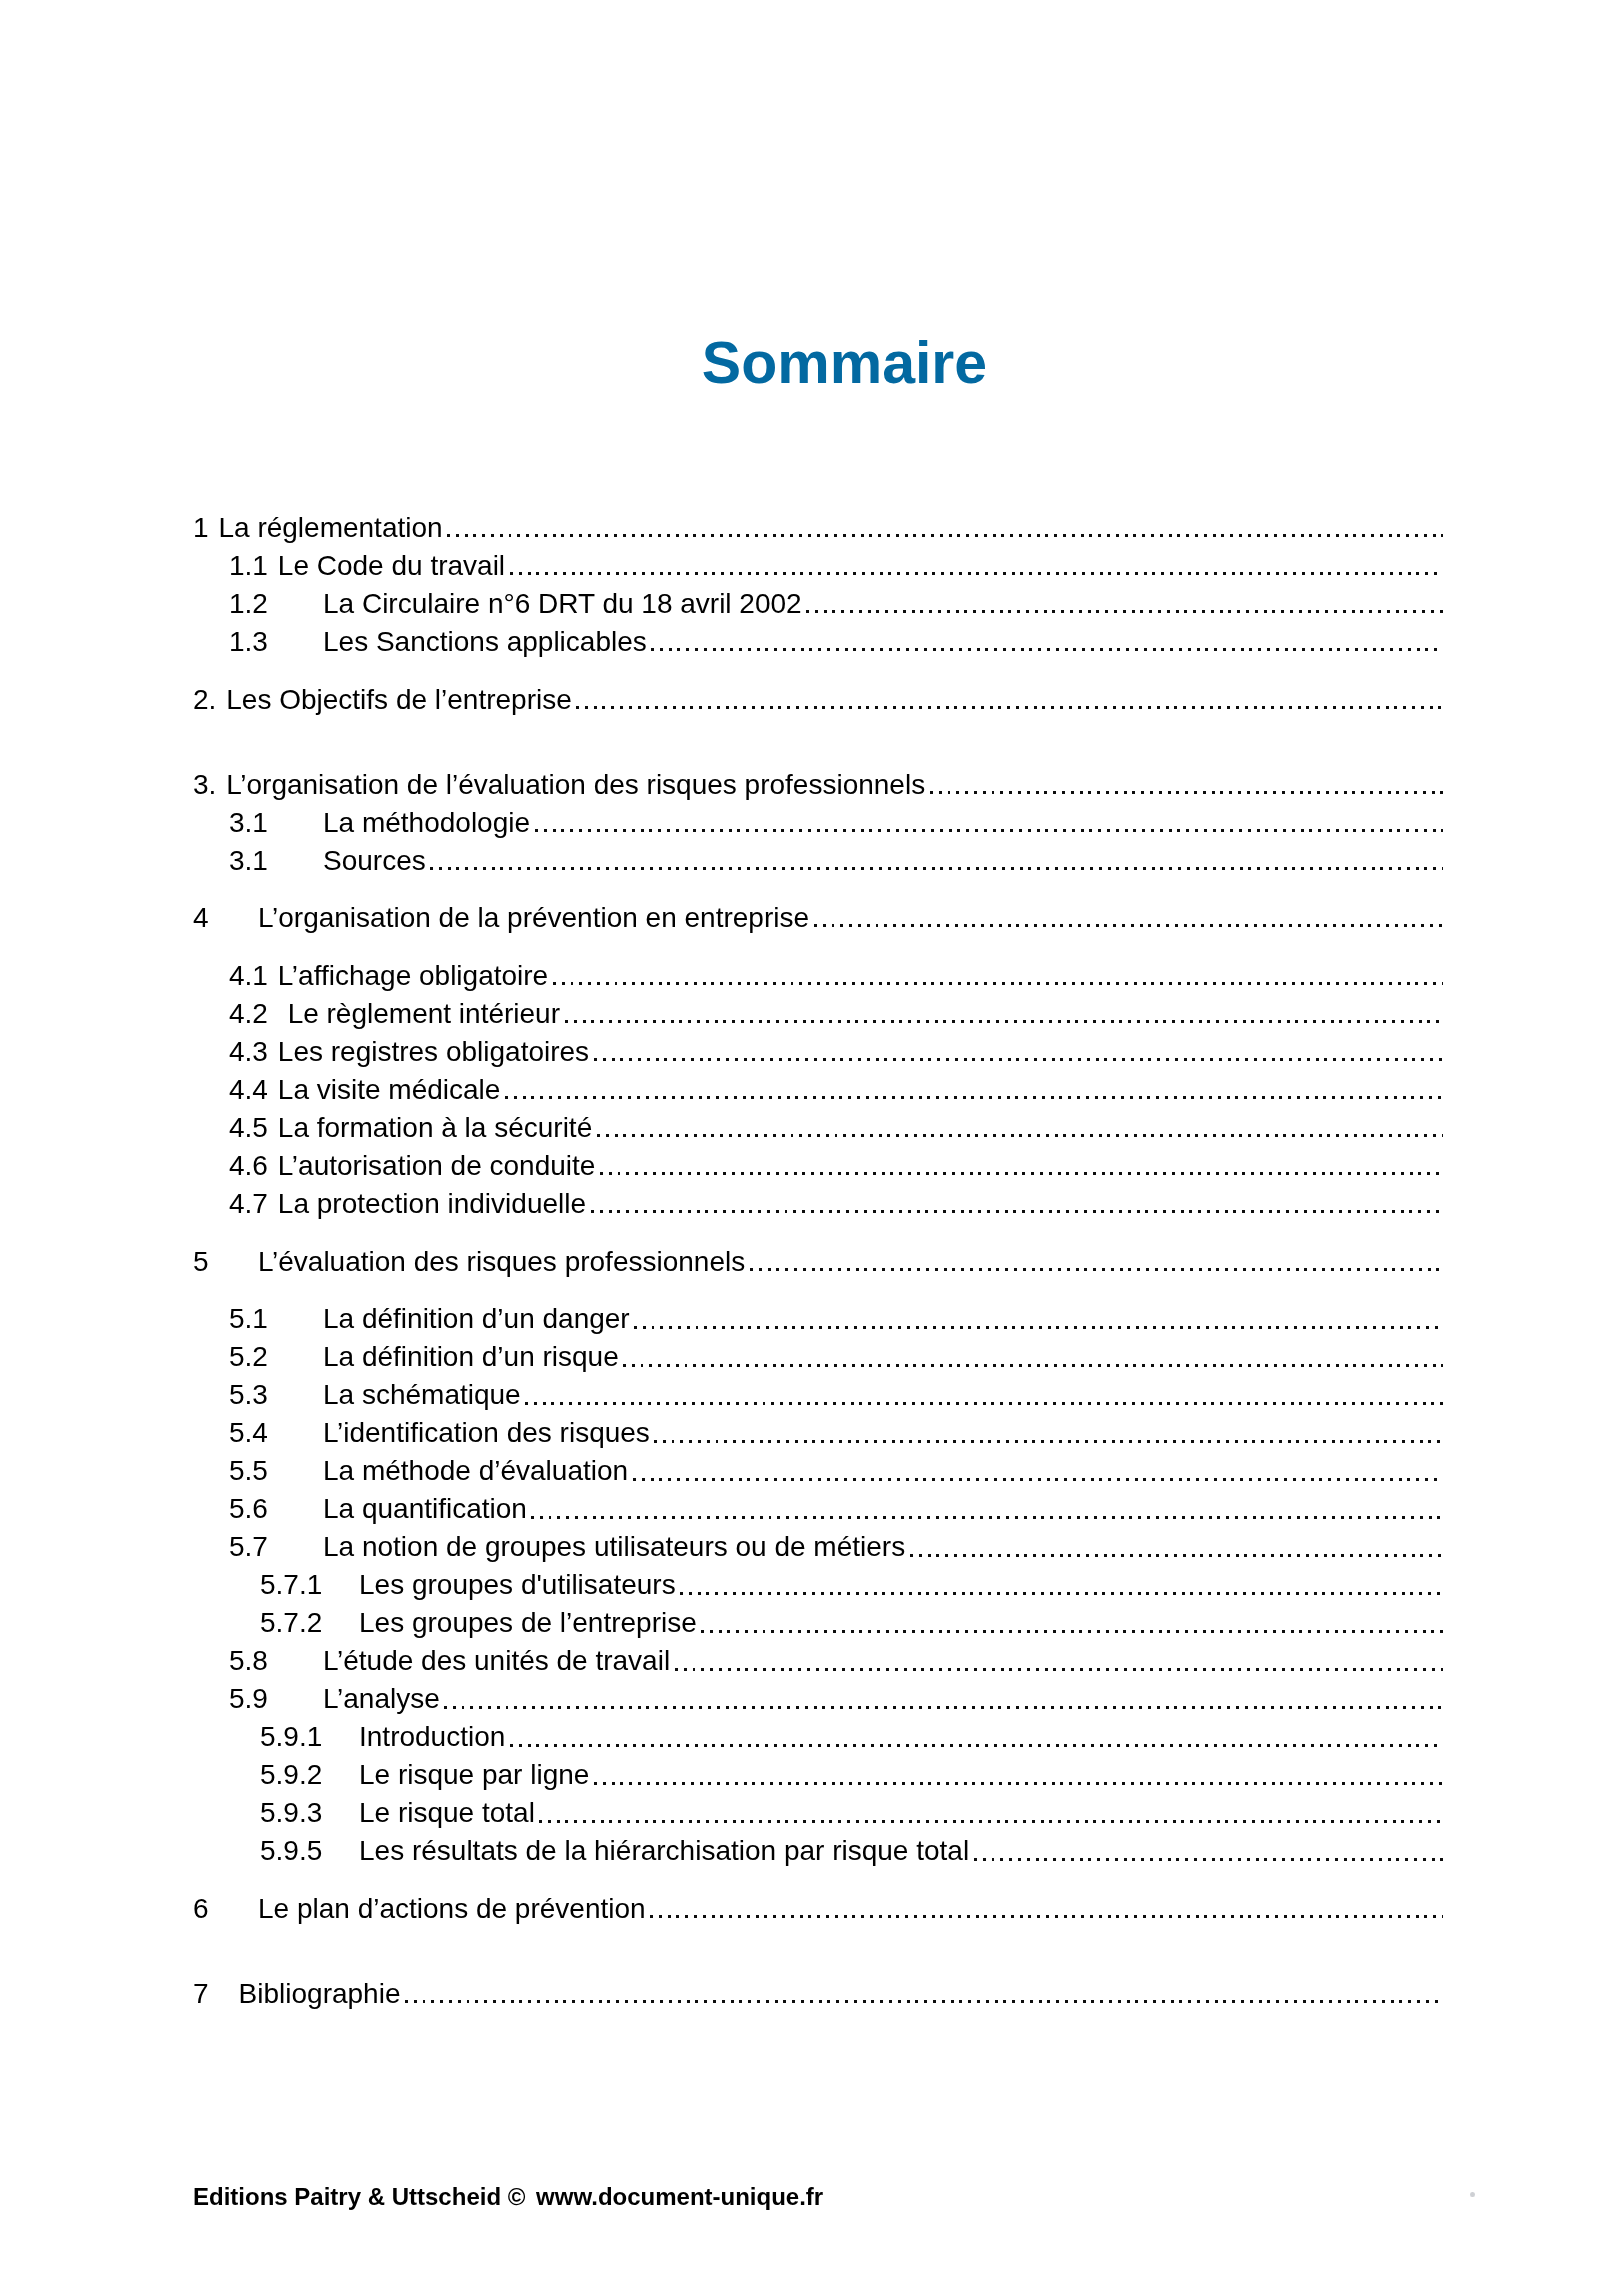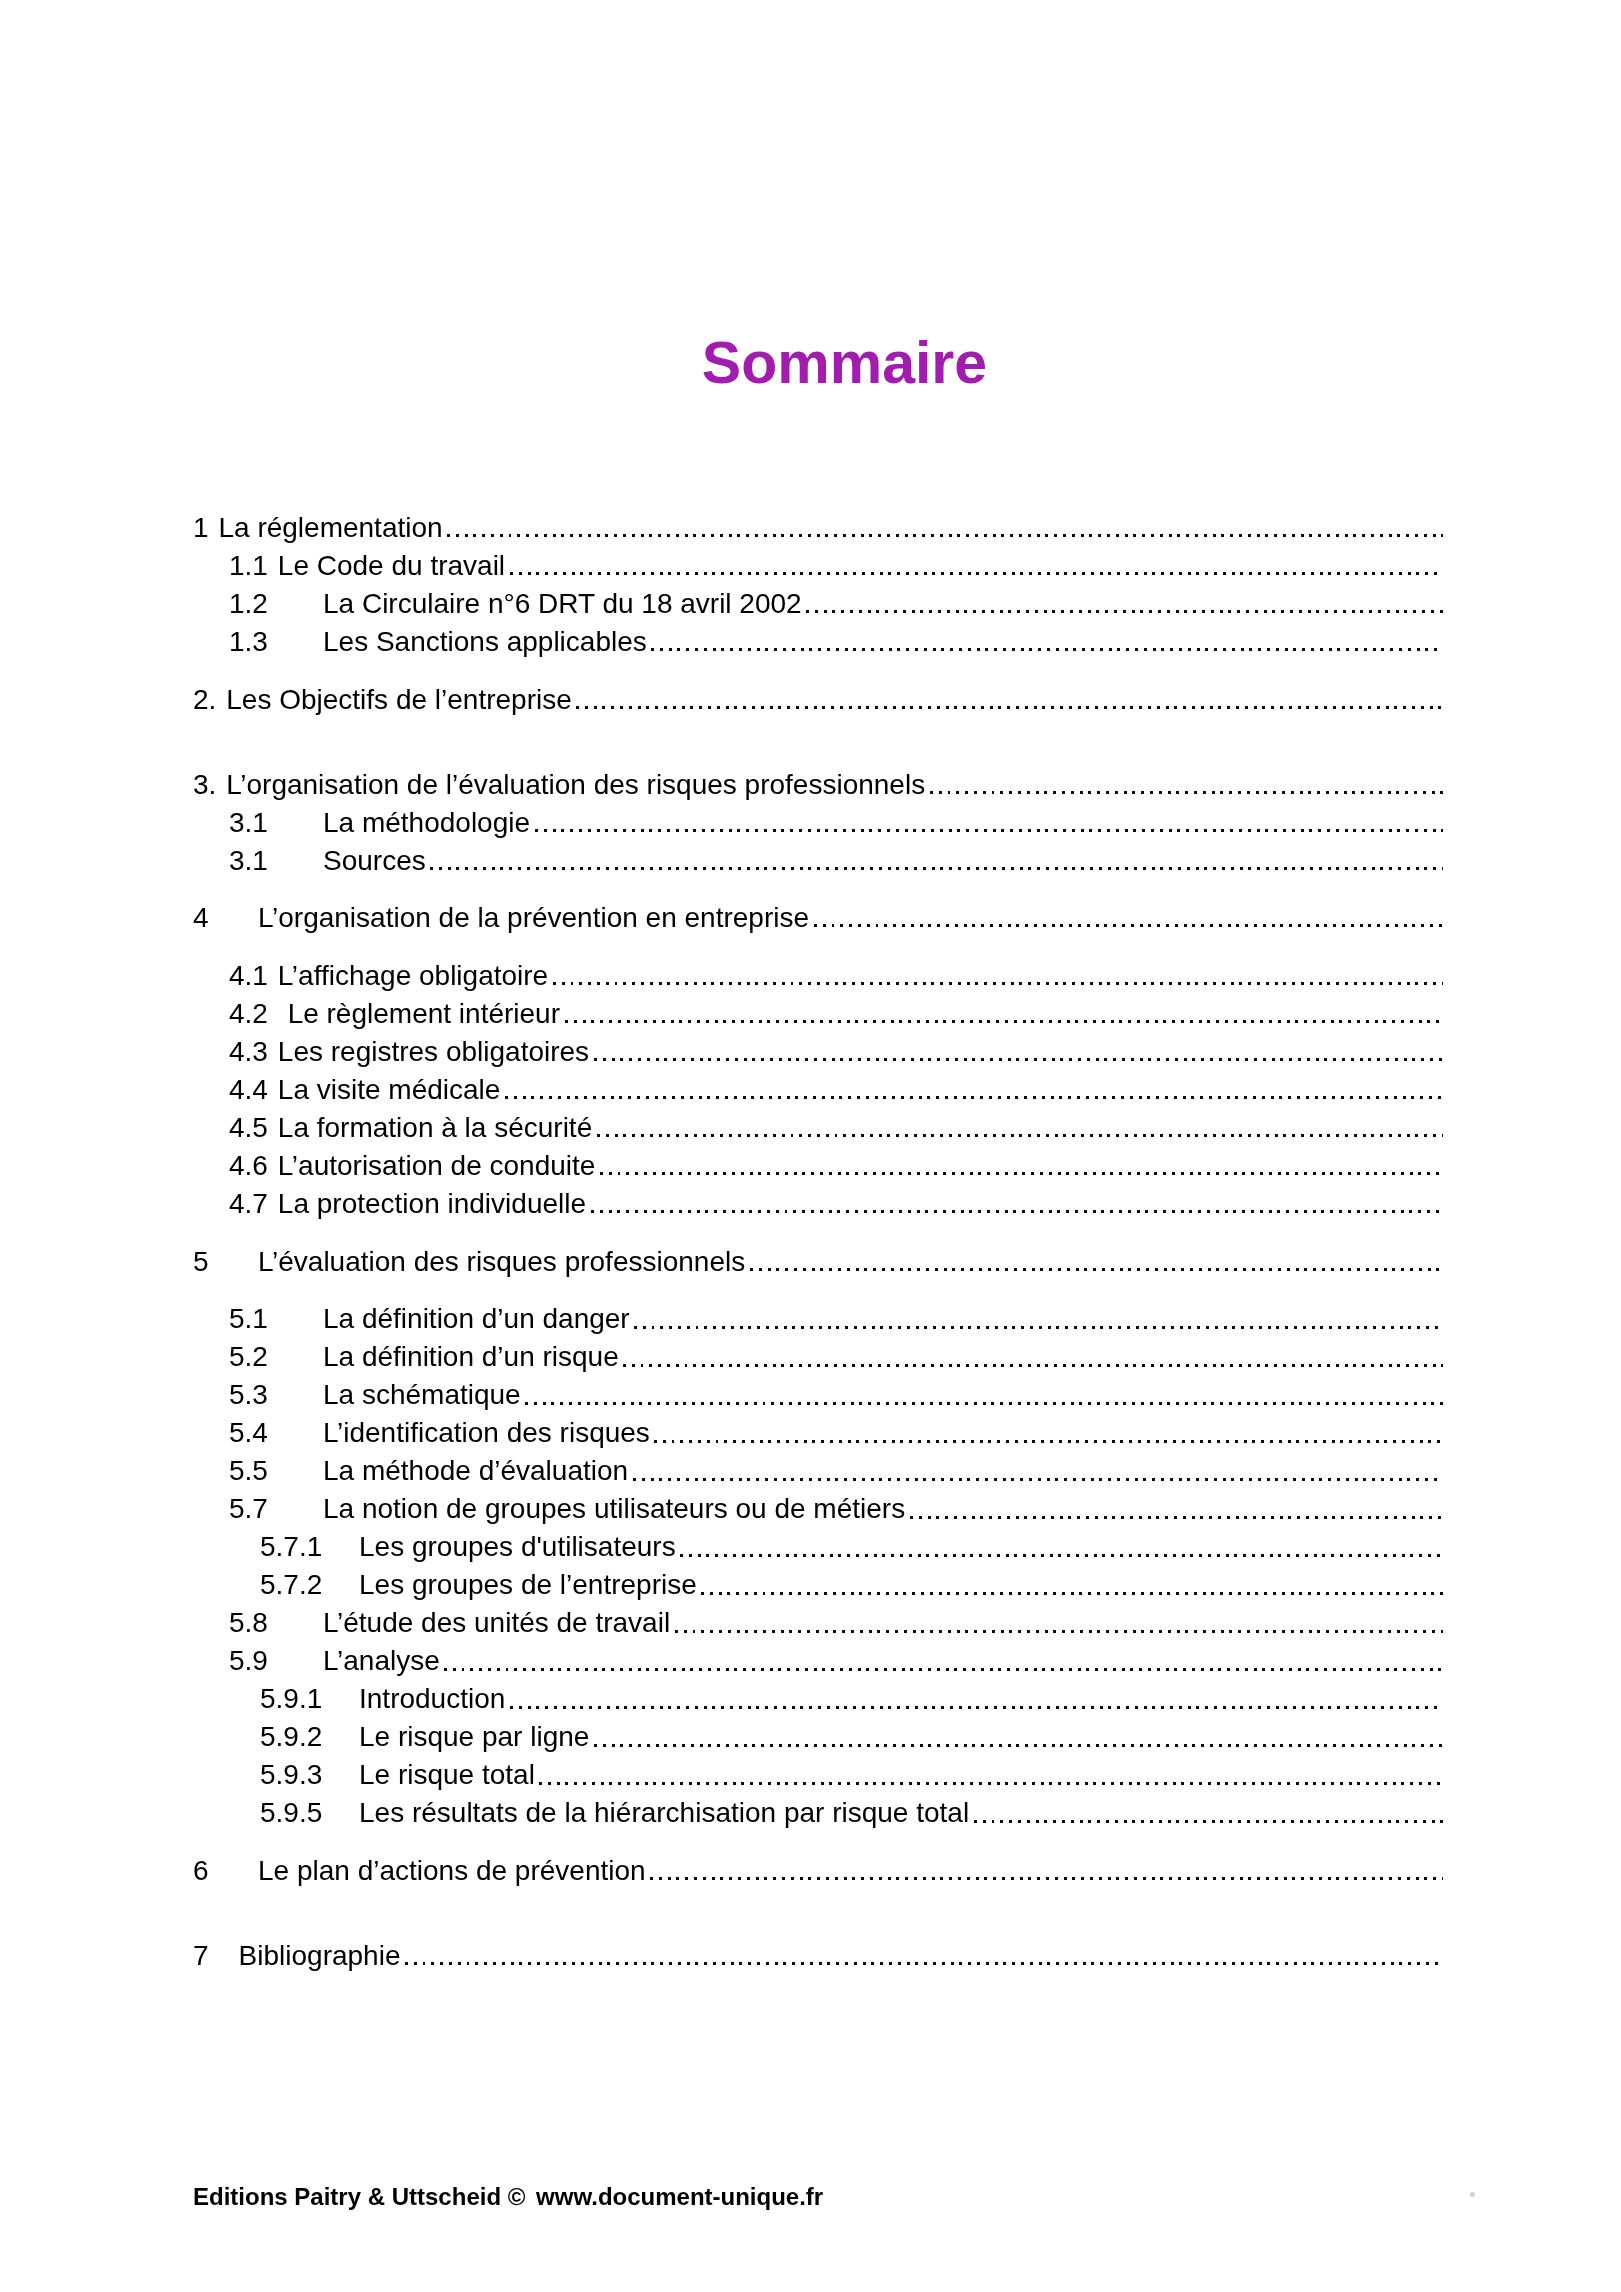--- a/index.html
+++ b/index.html
@@ -92,21 +92,21 @@
     background: #b9bcc2;
     border-radius: 50%;
     opacity: 0.7;
   }
 </style>
 </head>
 <body>
 
 <div class="page">
 
-  <h1 class="doc-title" style="color: #a21caf;">Sommaire</h1>
+  <h1 class="doc-title" style="color: #0369a1;">Sommaire</h1>
 
   <div class="toc">
       <div class="toc-row lvl1 gap-space sb-none">
       <span class="num">1</span>
       <span class="title-text">La réglementation</span>
       <span class="leader"></span>
     </div>
       <div class="toc-row lvl2 gap-space sb-s">
       <span class="num">1.1</span>
       <span class="title-text">Le Code du travail</span>
@@ -206,20 +206,25 @@
       <span class="num">5.4</span>
       <span class="title-text">L’identification des risques</span>
       <span class="leader"></span>
     </div>
       <div class="toc-row lvl2 gap-tab sb-none">
       <span class="num">5.5</span>
       <span class="title-text">La méthode d’évaluation</span>
       <span class="leader"></span>
     </div>
       <div class="toc-row lvl2 gap-tab sb-none">
+      <span class="num">5.6</span>
+      <span class="title-text">La quantification</span>
+      <span class="leader"></span>
+    </div>
+      <div class="toc-row lvl2 gap-tab sb-none">
       <span class="num">5.7</span>
       <span class="title-text">La notion de groupes utilisateurs ou de métiers</span>
       <span class="leader"></span>
     </div>
       <div class="toc-row lvl3 gap-tab sb-none">
       <span class="num">5.7.1</span>
       <span class="title-text">Les groupes d'utilisateurs</span>
       <span class="leader"></span>
     </div>
       <div class="toc-row lvl3 gap-tab sb-none">

